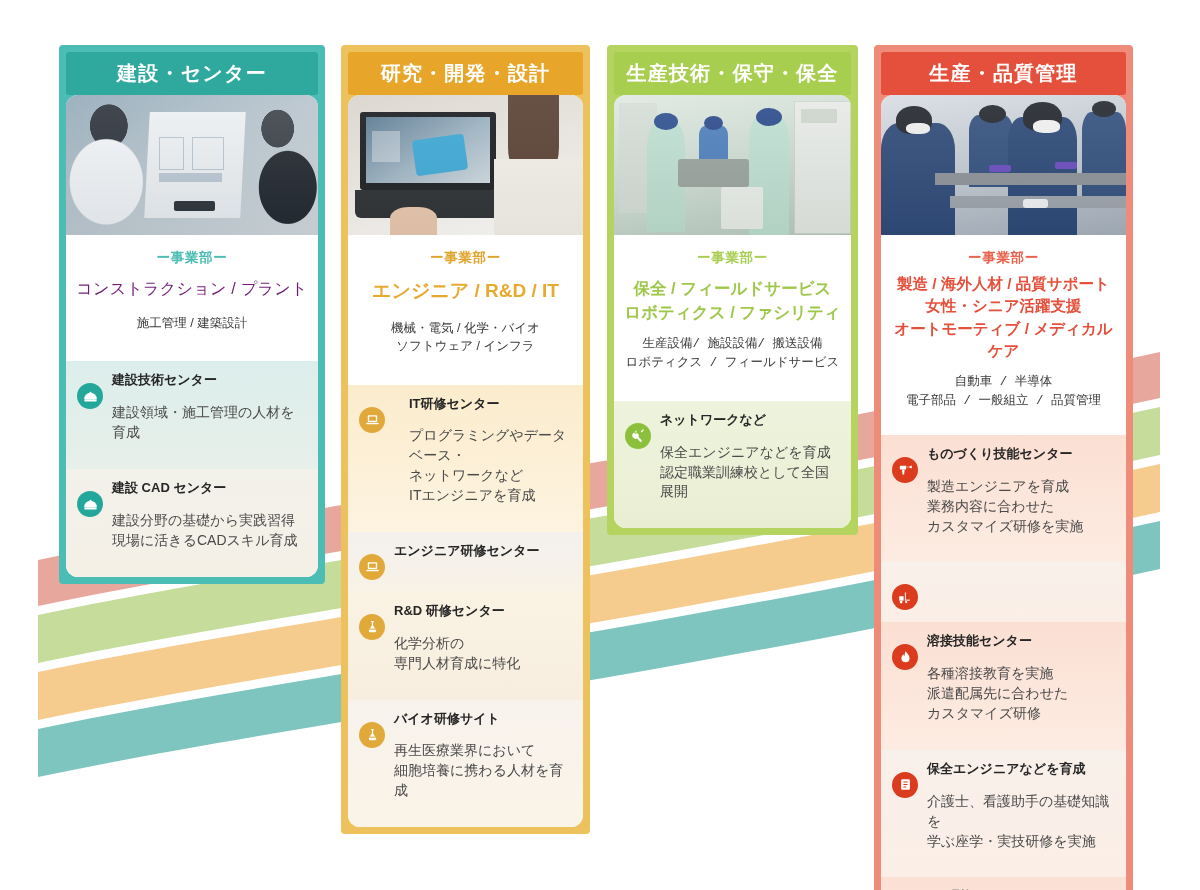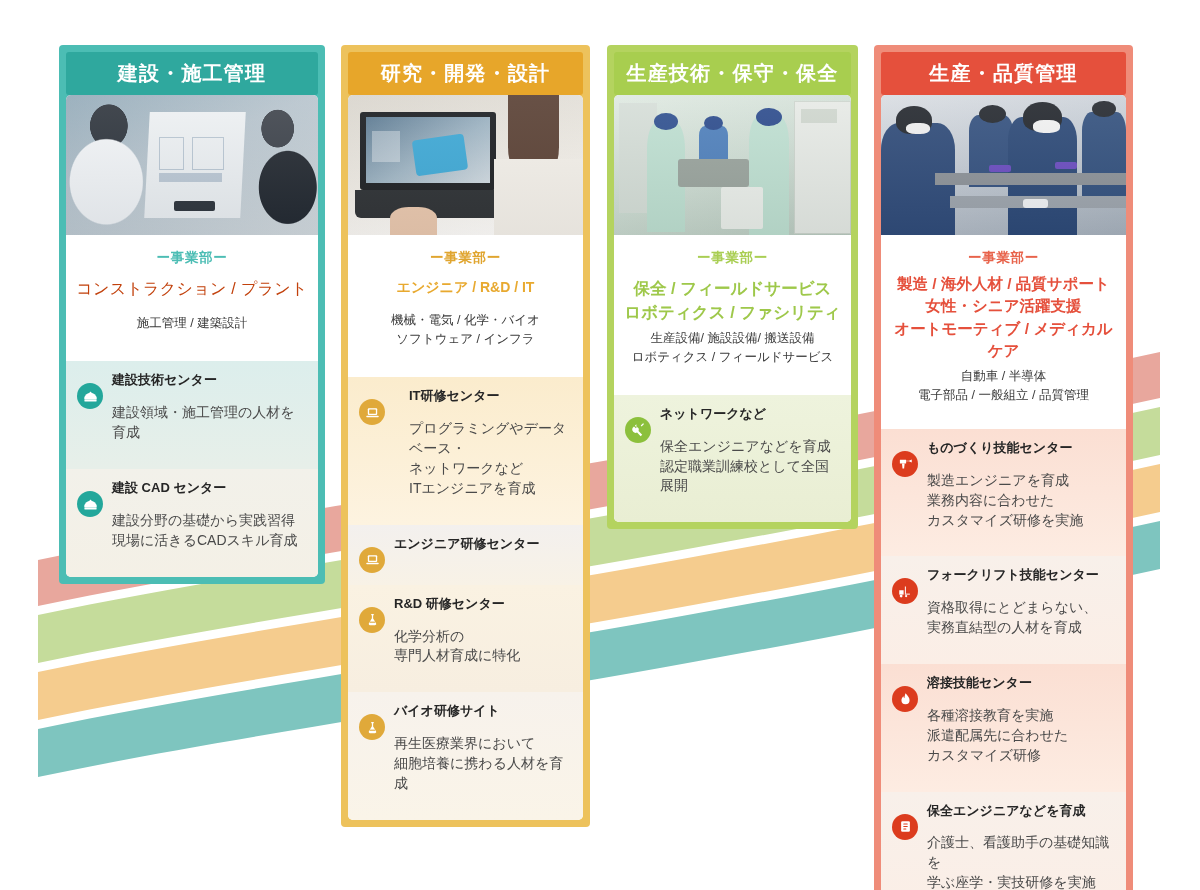--- a/index.html
+++ b/index.html
@@ -31,37 +31,37 @@
     font-weight:bold;
     letter-spacing:.06em;
     padding:11px 4px 12px;
     border-radius:3px;
     font-size:20px;
     line-height:1;
     white-space:nowrap;
   }
   .col-body{
     background:#fff;
-    border-radius:5px;
+    border-radius:12px;
     overflow:hidden;
     display:flex;flex-direction:column;
     flex:1 1 auto;
   }
 
   
   .photo{width:100%;height:140px;position:relative;overflow:hidden;flex:0 0 auto;}
   .photo .ph{position:absolute;}
 
   
   .info{background:#fff;padding:14px 8px 16px;text-align:center;}
   .info .dept{font-size:13.5px;font-weight:bold;letter-spacing:.05em;margin:0 0 10px;}
   .info .tags{font-size:15px;font-weight:bold;line-height:1.45;margin:0 0 4px;}
   .info .tags.small{font-size:14px;}
   .info .sub{font-size:12.5px;color:#3a3a3a;line-height:1.5;margin-top:14px;}
-  .info .sub.tight{margin-top:4px;}
+  .info .sub.tight{margin-top:10px;font-family:Liberation Mono, monospace;}
 
   
   .centers{display:flex;flex-direction:column;flex:1 1 auto;}
   .center{
     display:flex;align-items:flex-start;gap:9px;
     padding:11px 10px 12px 11px;
   }
   .center .ic{
     flex:0 0 auto;width:26px;height:26px;border-radius:50%;
     display:flex;align-items:center;justify-content:center;
@@ -71,31 +71,31 @@
   .center .txt{flex:1 1 auto;min-width:0;}
   .center .name{font-size:13px;font-weight:bold;color:#262626;line-height:1.3;margin:0 0 2px;}
   .center .desc{font-size:14px;color:#4a4a4a;line-height:1.42;white-space:pre-line;}
 
   
   
   #col1{left:59px;top:45px;width:266px;}
   #col1 .col-frame{background:#4cbdb4;}
   #col1 .col-head{background:#2fa89e;}
   #col1 .info .dept{color:#4cbdb4;}
-  #col1 .info .tags{color:#c2410c;font-weight:normal;font-size:16px;letter-spacing:.02em;}
+  #col1 .info .tags{color:#701a75;font-weight:normal;font-size:16px;letter-spacing:.02em;}
   #col1 .center .ic{background:#23a79b;}
   #col1 .center:nth-child(odd){background:linear-gradient(180deg,#dceeec 0%,#e7efe9 100%);}
   #col1 .center:nth-child(even){background:linear-gradient(180deg,#f2f1ea 0%,#f4f0e6 100%);}
 
   
   #col2{left:341px;top:45px;width:249px;}
   #col2 .col-frame{background:#edc25c;}
   #col2 .col-head{background:#e7a62a;}
   #col2 .info .dept{color:#e0a52f;}
-  #col2 .info .tags{color:#e8a92f;font-size:14px;}
+  #col2 .info .tags{color:#e8a92f;font-size:19px;}
   #col2 .center .ic{background:#e0a93a;}
   #col2 .center:nth-child(1){background:linear-gradient(180deg,#fbeccd 0%,#fdf3e0 100%);gap:24px;}
   #col2 .center:nth-child(2){background:linear-gradient(180deg,#f3f0ee 0%,#f8f2e6 100%);}
   #col2 .center:nth-child(3){background:linear-gradient(180deg,#faf2e2 0%,#f7eee0 100%);}
   #col2 .center:nth-child(4){background:linear-gradient(180deg,#f7f2ec 0%,#faf4e8 100%);}
 
   
   #col3{left:607px;top:45px;width:251px;}
   #col3 .col-frame{background:#b4d35f;}
   #col3 .col-head{background:#a8ce4f;}
@@ -121,21 +121,21 @@
 
   <svg id="ribbons" viewBox="0 0 1200 890" preserveAspectRatio="none" aria-hidden="true">
     <path fill="#e8a79d" d="M38,560 C300,505 620,470 1160,352 L1160,398 C620,516 300,551 38,606 Z"></path>
     <path fill="#c5dc9b" d="M38,615 C300,560 620,525 1160,407 L1160,455 C620,573 300,608 38,663 Z"></path>
     <path fill="#f5cc8e" d="M38,672 C300,617 620,582 1160,464 L1160,512 C620,630 300,665 38,720 Z"></path>
     <path fill="#7ec5bf" d="M38,729 C300,674 620,639 1160,521 L1160,569 C620,687 300,722 38,777 Z"></path>
   </svg>
 
   <div class="col" id="col1">
     <div class="col-frame">
-      <div class="col-head">建設・施工管理</div>
+      <div class="col-head">建設・センター</div>
       <div class="col-body">
 
         <div class="photo" title="建設図面を前に打ち合わせする作業者" style="background:linear-gradient(160deg,#8fa7b6 0%,#b6c3cc 40%,#d7dde0 100%);">
           <div class="ph" style="left:0;top:0;width:100%;height:100%;background:
               radial-gradient(ellipse 60px 70px at 16% 62%, #f3f5f7 0 60%, transparent 62%),
               radial-gradient(ellipse 30px 34px at 17% 22%, #2a3038 0 62%, transparent 64%),
               radial-gradient(ellipse 46px 58px at 88% 66%, #20252c 0 62%, transparent 64%),
               radial-gradient(ellipse 26px 30px at 84% 24%, #3a3f47 0 62%, transparent 64%);"></div>
           <div class="ph" style="left:32%;top:12%;width:38%;height:76%;background:#eef1f3;transform:skewX(-3deg);"></div>
           <div class="ph" style="left:37%;top:30%;width:9%;height:22%;border:1.5px solid #b9c6d2;"></div>
@@ -370,25 +370,20 @@
           <div class="center">
             <span class="ic">
               <svg viewBox="0 0 24 24" fill="#fff">
                   <path d="M2 10h7v7H2z"></path>
                   <path d="M11 4h1.6v13H11z"></path>
                   <path d="M12.6 15.4H19V17h-6.4z"></path>
                   <circle cx="5" cy="19.2" r="2.2"></circle>
                   <circle cx="13" cy="19.2" r="1.8"></circle>
                 </svg>
             </span>
-            <div class="txt">
-              <p class="name">フォークリフト技能センター</p>
-              <p class="desc">資格取得にとどまらない、
-実務直結型の人材を育成</p>
-            </div>
           </div>
           <div class="center">
             <span class="ic">
               <svg viewBox="0 0 24 24" fill="#fff">
                   <path d="M12 2c3.5 4.2 6.5 6.6 6.5 11A6.5 6.5 0 0 1 5.5 13c0-3 1.6-5 3.2-6.4.1 1.6.7 2.7 1.6 3.2.3-3.3 1-5.6 1.7-7.8z"></path>
                 </svg>
             </span>
             <div class="txt">
               <p class="name">溶接技能センター</p>
               <p class="desc">各種溶接教育を実施

